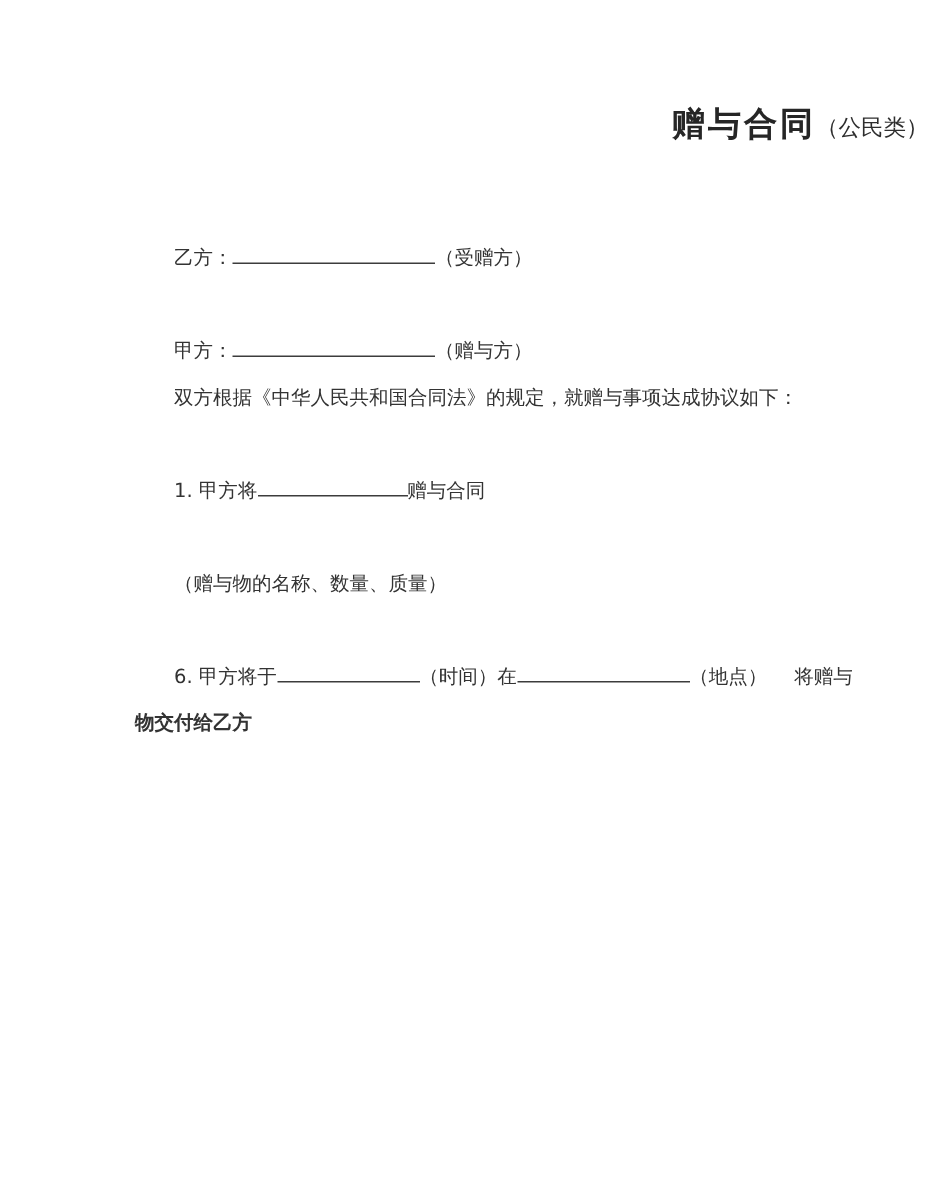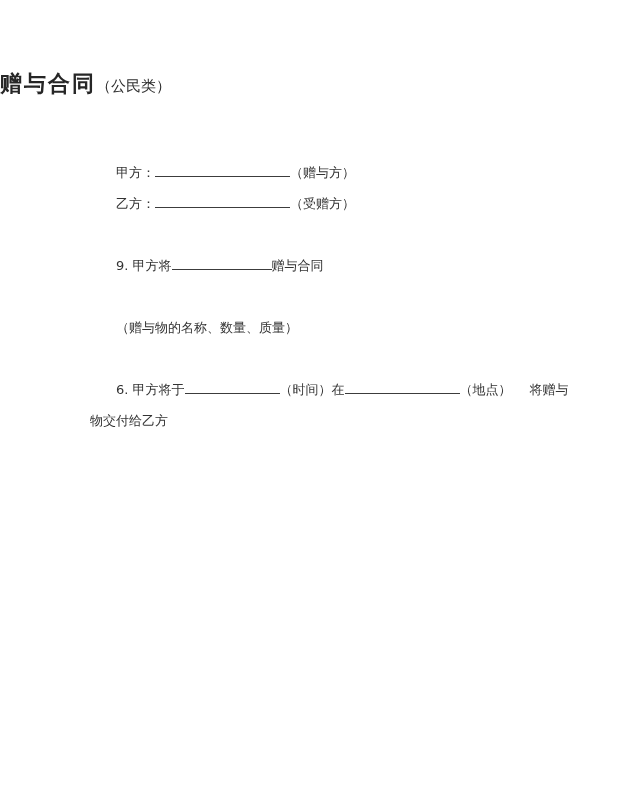--- a/index.html
+++ b/index.html
@@ -14,43 +14,44 @@
     box-sizing: border-box;
     background: #ffffff;
     padding: 68px 48px 0 90px;
     font-family: "DejaVu Sans", sans-serif;
     font-size: 13px;
     color: #333333;
     overflow: hidden;
   }
   .title-row {
     margin: 0 -48px 54px -90px;
-    text-align: left;
+    text-align: right;
     line-height: 32px;
     white-space: nowrap;
+    padding-left: 36px;
   }
   .t-main {
     font-size: 22px;
     font-weight: bold;
     letter-spacing: 2px;
     color: #262626;
   }
   .t-sub {
     font-size: 15px;
     font-weight: normal;
     color: #2e2e2e;
   }
   p.line {
     margin: 0 0 31px 0;
     line-height: 31px;
     text-indent: 26px;
     white-space: nowrap;
   }
   p.no-gap { margin-bottom: 0; }
-  p.cont { text-indent: 0; }
+  p.cont { text-indent: 0; font-weight: bold; }
   .blank {
     display: inline-block;
     height: 14px;
     border-bottom: 1px solid #3c3c3c;
     vertical-align: baseline;
   }
   .w135 { width: 135px; }
   .w100 { width: 100px; }
   .w95  { width: 95px; }
   .w115 { width: 115px; }
@@ -58,31 +59,32 @@
 </style>
 </head>
 <body>
 
 <div class="page">
 
   <div class="title-row">
     <span class="t-main">赠与合同</span><span class="t-sub">（公民类）</span>
   </div>
 
+  <p class="line">
+    <span>乙方：</span><span class="blank w135"></span><span>（受赠方）</span>
+  </p>
+
   <p class="line no-gap">
     <span>甲方：</span><span class="blank w135"></span><span>（赠与方）</span>
   </p>
 
-  <p class="line">
-    <span>乙方：</span><span class="blank w135"></span><span>（受赠方）</span>
-  </p>
-
+  <p class="line">双方根据《中华人民共和国合同法》的规定，就赠与事项达成协议如下：</p>
 
   <p class="line">
-    <span>9. 甲方将</span><span class="blank w100"></span><span>赠与合同</span>
+    <span>1. 甲方将</span><span class="blank w100"></span><span>赠与合同</span>
   </p>
 
   <p class="line">（赠与物的名称、数量、质量）</p>
 
   <p class="line no-gap">
     <span>6. 甲方将于</span><span class="blank w95"></span><span>（时间）在</span><span class="blank w115"></span><span>（地点）</span><span class="tail-gap">将赠与</span>
   </p>
 
   <p class="line cont">物交付给乙方</p>
 

